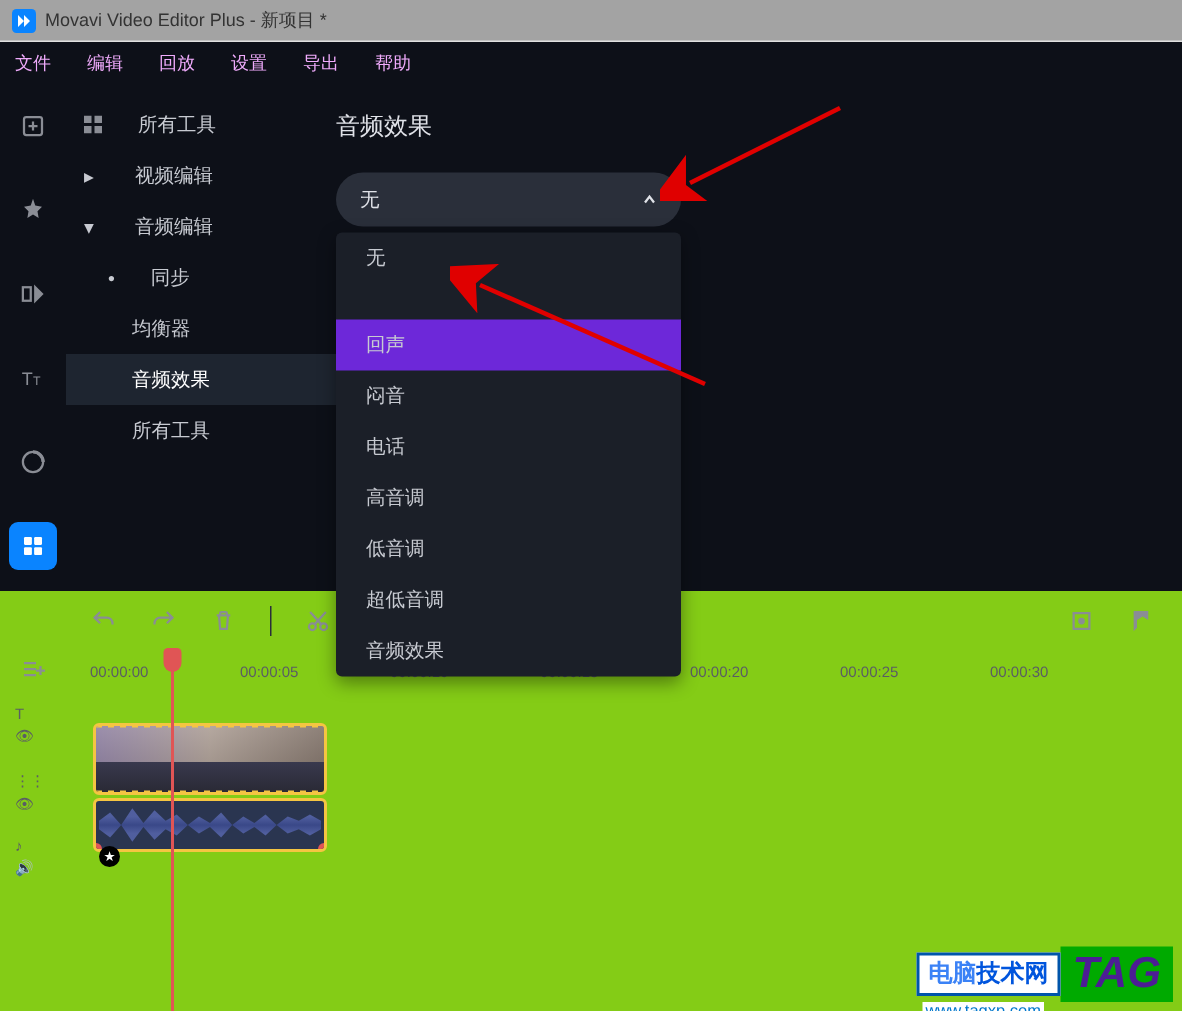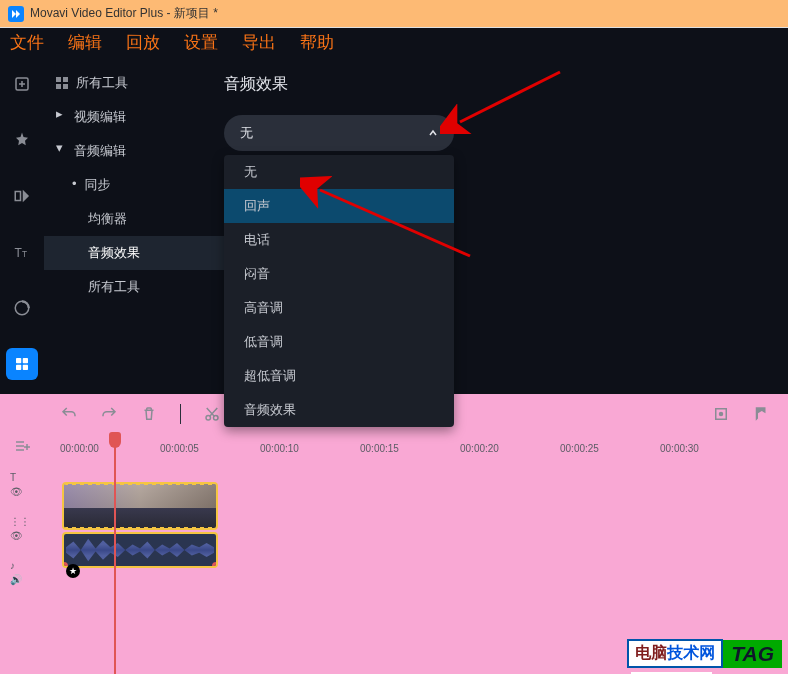--- a/index.html
+++ b/index.html
@@ -1,52 +1,52 @@
 <!DOCTYPE html>
 <html><head>
   <meta charset="utf-8">
   <style>
     * { margin: 0; padding: 0; box-sizing: border-box; font-family: "Microsoft YaHei", sans-serif; }
     body { width: 788px; height: 674px; background: #fff; overflow: hidden; position: relative; }
     
-    .titlebar { height: 28px; background: #fdba74; display: flex; align-items: center; padding: 0 8px; border-bottom: 1px solid #e0e0e0; }
+    .titlebar { height: 28px; background: #a3a3a3; display: flex; align-items: center; padding: 0 8px; border-bottom: 1px solid #e0e0e0; }
     .titlebar-icon { width: 16px; height: 16px; background: #0a84ff; border-radius: 3px; margin-right: 6px; display: flex; align-items: center; justify-content: center; }
     .titlebar-icon svg { width: 10px; height: 10px; }
     .titlebar-text { font-size: 12px; color: #333; }
     
     .app-body { background: #0d1018; height: calc(674px - 28px); position: relative; }
     
     .menubar { height: 28px; display: flex; align-items: center; padding: 0 4px; gap: 12px; }
-    .menu-item { color: #f97316; font-size: 17px; padding: 4px 6px; cursor: pointer; }
+    .menu-item { color: #f0abfc; font-size: 12px; padding: 4px 6px; cursor: pointer; }
     
     .main-area { display: flex; height: calc(100% - 28px - 240px); }
     
     .icon-sidebar { width: 44px; background: #0d1018; display: flex; flex-direction: column; align-items: center; padding-top: 12px; gap: 24px; }
     .sidebar-icon { width: 32px; height: 32px; display: flex; align-items: center; justify-content: center; color: #8a8d95; cursor: pointer; border-radius: 6px; }
     .sidebar-icon.active { background: #0a84ff; color: #fff; }
     .sidebar-icon svg { width: 18px; height: 18px; }
     
     .tree-panel { width: 180px; background: #0d1018; padding: 10px 0; }
-    .tree-item { display: flex; padding: 8px 12px; color: #c7cad1; font-size: 13px; cursor: pointer; gap: 8px; }
+    .tree-item { display: flex; align-items: center; padding: 8px 12px; color: #c7cad1; font-size: 13px; cursor: pointer; gap: 24px; }
     .tree-item.indent-1 { padding-left: 28px; }
     .tree-item.indent-2 { padding-left: 44px; }
     .tree-item.selected { background: #1e2530; color: #fff; }
     .tree-chevron { width: 10px; height: 10px; display: flex; align-items: center; }
     .tree-grid-icon { display: flex; align-items: center; }
     
     .content-area { flex: 1; background: #0d1018; padding: 18px 0 0 0; }
     .content-title { color: #e0e2e8; font-size: 16px; margin-bottom: 20px; }
     
     .dropdown-wrap { position: relative; width: 230px; }
     .dropdown-btn { width: 100%; height: 36px; background: #2a2f3a; border-radius: 18px; display: flex; align-items: center; justify-content: space-between; padding: 0 16px; color: #e0e2e8; font-size: 13px; cursor: pointer; }
     .dropdown-list { position: absolute; top: 40px; left: 0; width: 230px; background: #1b1f28; border-radius: 4px; overflow: hidden; z-index: 10; box-shadow: 0 4px 12px rgba(0,0,0,0.4); }
     .dropdown-option { padding: 8px 20px; color: #c7cad1; font-size: 13px; cursor: pointer; }
-    .dropdown-option.hover { background: #0c4a6e; }
-    
-    .timeline-area { height: 280px; background: #f9a8d4; position: absolute; bottom: 0; left: 0; right: 0; }
+    .dropdown-option.hover { background: #6d28d9; margin-top: 24px; }
+    
+    .timeline-area { height: 280px; background: #84cc16; position: absolute; bottom: 0; left: 0; right: 0; }
     .timeline-toolbar { height: 40px; display: flex; align-items: center; padding: 0 18px 0 60px; gap: 22px; }
     .tl-btn { color: #8a8d95; cursor: pointer; display: flex; align-items: center; }
     .tl-btn svg { width: 18px; height: 18px; }
     .tl-sep { width: 1px; height: 20px; background: #2a2f3a; }
     
     .timeline-ruler { height: 28px; display: flex; align-items: center; padding-left: 60px; position: relative; }
     .tl-left-icon { position: absolute; left: 14px; color: #8a8d95; }
     .time-mark { color: #5a5d65; font-size: 10px; width: 100px; }
     .playhead { position: absolute; top: 0; width: 2px; height: 240px; background: #e05555; z-index: 5; }
     .playhead-handle { position: absolute; top: -2px; left: -5px; width: 12px; height: 16px; background: #e05555; border-radius: 3px 3px 6px 6px; }
@@ -64,24 +64,24 @@
     
     .audio-clip { width: 156px; height: 36px; background: #2a3550; border: 2px solid #f5c542; border-radius: 4px; margin-top: 2px; position: relative; overflow: hidden; }
     .audio-wave { position: absolute; inset: 2px; background: linear-gradient(180deg, #6070c0 30%, #4050a0 50%, #6070c0 70%); opacity: 0.7; clip-path: polygon(0 40%, 5% 20%, 10% 50%, 15% 10%, 20% 45%, 25% 15%, 30% 40%, 35% 25%, 40% 50%, 45% 30%, 50% 45%, 55% 20%, 60% 50%, 65% 30%, 70% 45%, 75% 25%, 80% 50%, 85% 30%, 90% 40%, 95% 25%, 100% 40%, 100% 60%, 95% 75%, 90% 60%, 85% 70%, 80% 50%, 75% 75%, 70% 55%, 65% 70%, 60% 50%, 55% 80%, 50% 55%, 45% 70%, 40% 50%, 35% 75%, 30% 60%, 25% 85%, 20% 55%, 15% 90%, 10% 50%, 5% 80%, 0 60%); }
     .clip-handle { position: absolute; bottom: -4px; width: 8px; height: 8px; background: #e05555; border-radius: 50%; }
     .clip-star { position: absolute; bottom: -10px; left: 4px; width: 14px; height: 14px; background: #000; border-radius: 50%; display: flex; align-items: center; justify-content: center; color: #fff; font-size: 9px; }
     
     .arrow { position: absolute; z-index: 20; pointer-events: none; }
     
     .watermark { position: absolute; bottom: 6px; right: 6px; display: flex; align-items: center; z-index: 30; }
     .wm-text { background: #fff; padding: 2px 6px; font-size: 16px; border: 2px solid #0055aa; }
-    .wm-text .red { color: #7f1d1d; font-weight: bold; margin-top: 12px; }
+    .wm-text .red { color: #3b82f6; font-weight: bold; margin-top: 12px; }
     .wm-text .blue { color: #0055dd; font-weight: bold; }
     .wm-url { position: absolute; bottom: -16px; left: 4px; font-size: 11px; color: #0077cc; background: #fff; padding: 0 2px; }
-    .wm-tag { background: #00aa00; color: #0f172a; font-size: 21px; font-weight: bold; padding: 2px 8px; font-style: italic; }
+    .wm-tag { background: #00aa00; color: #4c1d95; font-size: 29px; font-weight: bold; padding: 2px 8px; font-style: italic; }
   </style>
 </head>
 <body>
 
 <div class="titlebar">
   <div class="titlebar-icon">
     <svg viewBox="0 0 10 10">
         <path d="M1 1 L5 5 L1 9 Z M5 1 L9 5 L5 9 Z" fill="#fff"></path>
       </svg>
   </div>
@@ -179,22 +179,22 @@
       <div class="dropdown-wrap">
         <div class="dropdown-btn">
           <span>无</span>
           <span><svg width="10" height="10" viewBox="0 0 10 10">
                 <path d="M2 7 L5 3 L8 7" fill="none" stroke="#e0e2e8" stroke-width="1.5"></path>
               </svg></span>
         </div>
         <div class="dropdown-list">
           <div class="dropdown-option">无</div>
           <div class="dropdown-option hover">回声</div>
+          <div class="dropdown-option">闷音</div>
           <div class="dropdown-option">电话</div>
-          <div class="dropdown-option">闷音</div>
           <div class="dropdown-option">高音调</div>
           <div class="dropdown-option">低音调</div>
           <div class="dropdown-option">超低音调</div>
           <div class="dropdown-option">音频效果</div>
         </div>
       </div>
     </div>
   </div>
 
   <svg class="arrow" style="left:440px; top:36px;" width="130" height="70">

